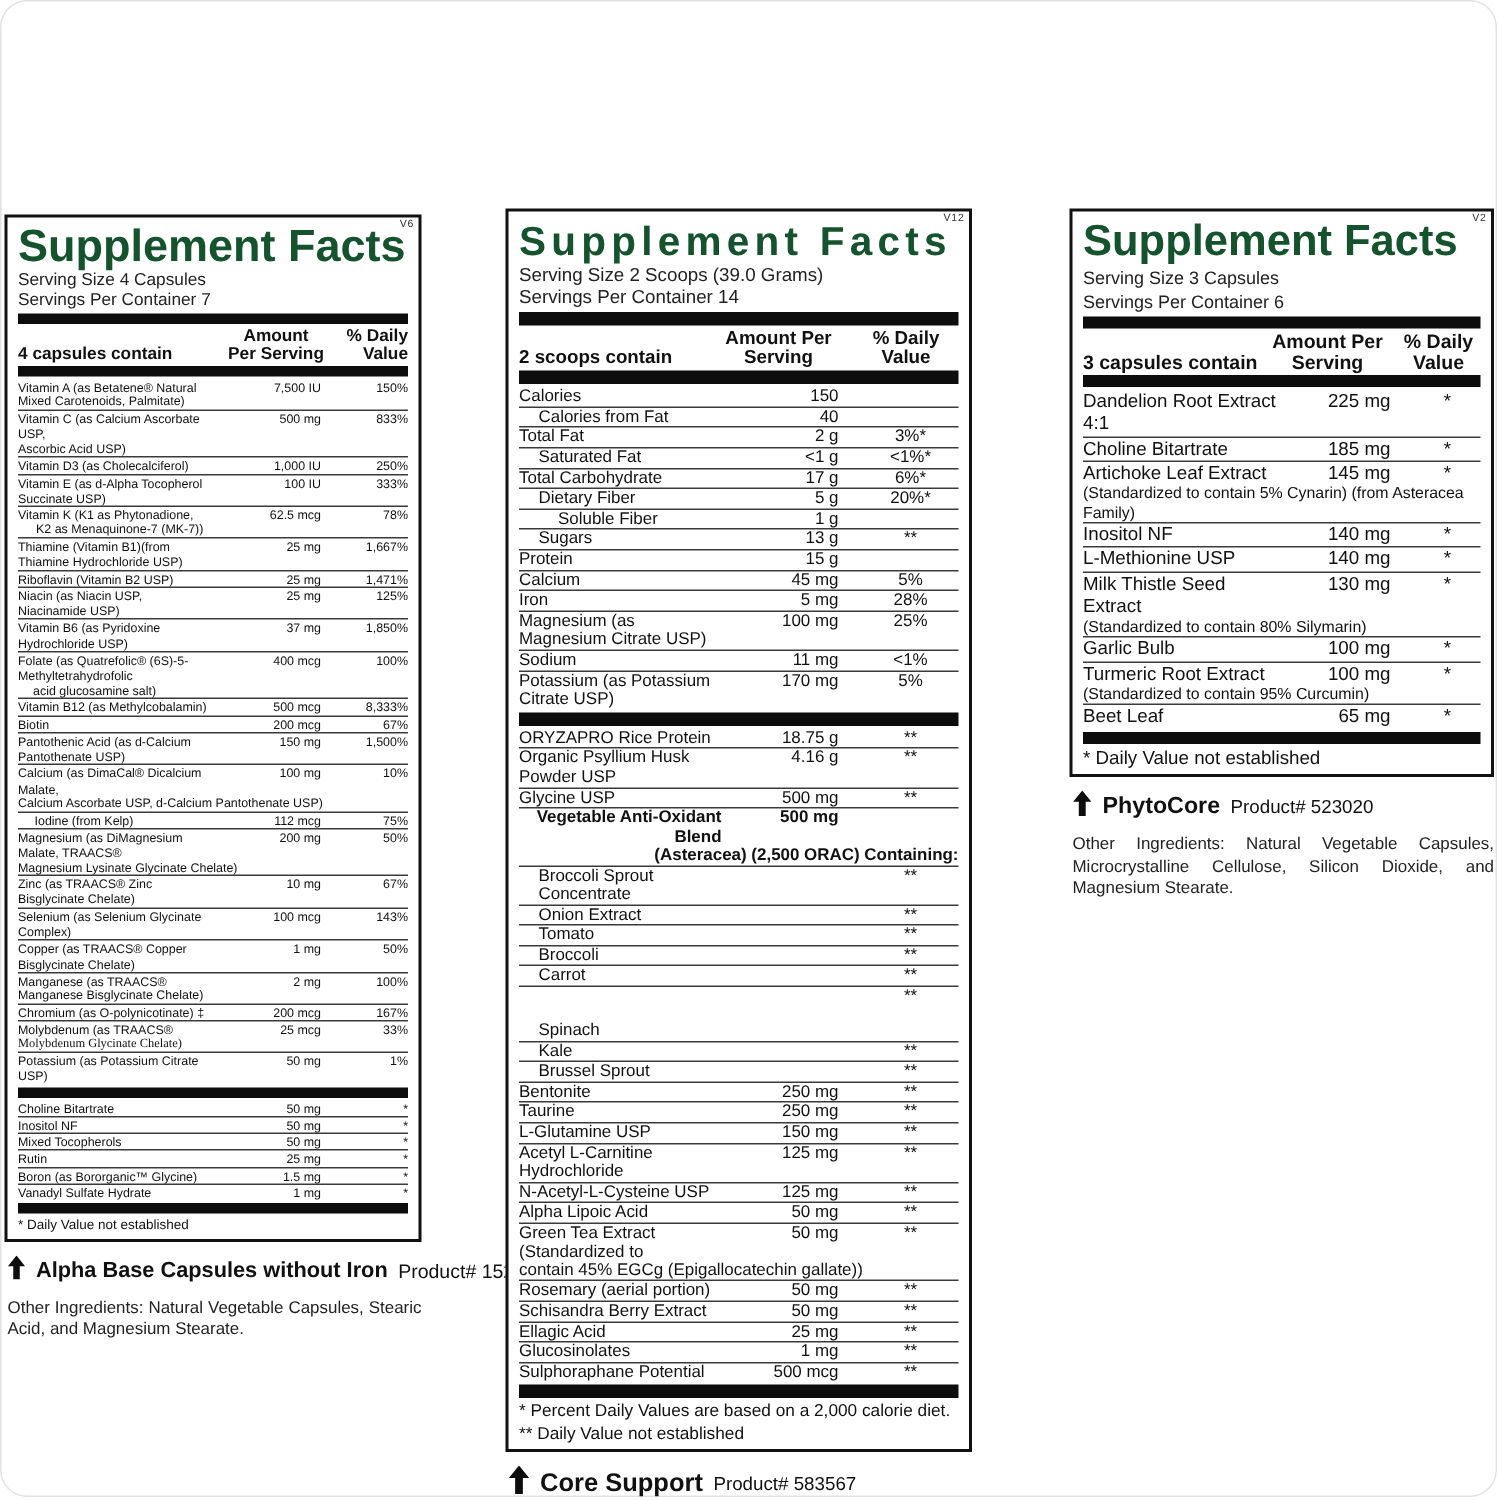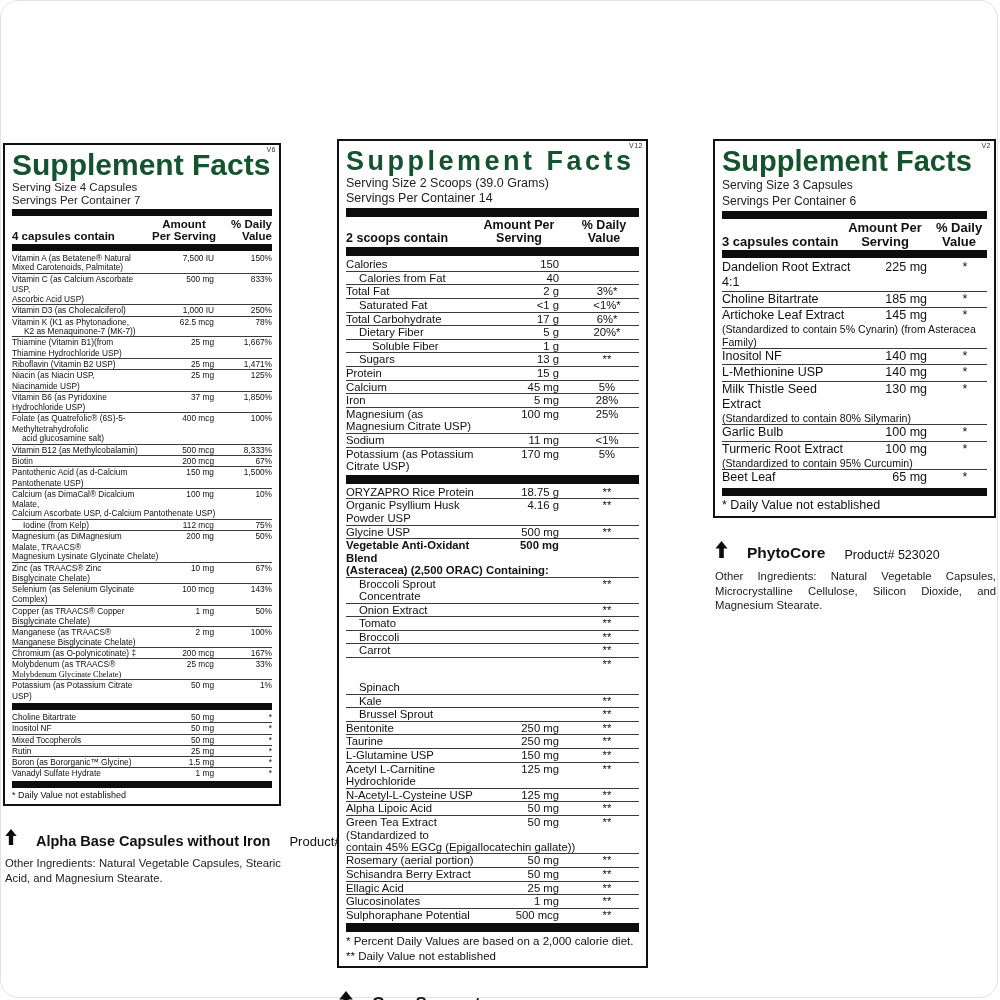--- a/index.html
+++ b/index.html
@@ -20,21 +20,21 @@
   .colhead .cd{text-align:center;}
 
   .rows{}
   .row{}
   .row + .row .rline{border-top:1px solid #3a3a3a;}
   .rline{display:flex;align-items:flex-start;}
   .nm{flex:1;}
   .amt{text-align:right;white-space:nowrap;}
   .dv{white-space:nowrap;}
   .nm2{}
-  .row.bold .nm,.row.bold .nm2,.row.bold .amt{font-weight:bold;}
+  .row.bold .nm,.row.bold .nm2,.row.bold .amt{font-weight:bold;text-align:right;}
   .footnotes{border-top:none;}
   .fn{line-height:1.25;}
 
   
   .p0{left:3px;top:143px;width:278px;}
   .p0 .sf-title{font-size:30px;line-height:32px;margin-top:2px;}
   .p0 .serving{font-size:11.5px;line-height:13px;}
   .p0 .colhead{font-size:11.5px;}
   .p0 .colhead .ca{width:76px;}
   .p0 .colhead .cd{width:50px;text-align:right;}
@@ -66,21 +66,21 @@
   .p2 .colhead{font-size:13px;}
   .p2 .colhead .ca{width:92px;}
   .p2 .colhead .cd{width:56px;}
   .p2 .rows{font-size:12.5px;line-height:15.2px;}
   .p2 .amt{width:72px;padding-right:16px;}
   .p2 .dv{width:44px;text-align:center;}
   .p2 .nm2{font-size:10.6px;line-height:12.5px;font-stretch:condensed;}
   .p2 .fn{font-size:12.5px;}
   .p2 .bar{height:8px;}
 
-  .product-line{display:flex;align-items:flex-end;gap:19px;margin-top:23px;padding-left:2px;}
+  .product-line{display:flex;align-items:center;gap:7px;margin-top:9px;padding-left:2px;}
   .arrow-icon{flex:none;align-self:center;}
   .prod-name{font-weight:bold;white-space:nowrap;}
   .prod-num{white-space:nowrap;}
   .p0 .prod-name{font-size:14.5px;}
   .p0 .prod-num{font-size:13px;}
   .p1 .prod-name{font-size:17px;}
   .p1 .prod-num{font-size:12.5px;}
   .p2 .prod-name{font-size:15.5px;}
   .p2 .prod-num{font-size:12.5px;}
   .other-ing{margin-top:7px;font-size:11.3px;line-height:14.5px;text-align:justify;color:#222;padding-left:2px;}
@@ -118,20 +118,27 @@
             <span class="amt">500 mg</span>
             <span class="dv">833%</span>
           </div>
           <div class="nm2" style="padding-left: 0px;">Ascorbic Acid USP)</div>
         </div>
         <div class="row">
           <div class="rline">
             <span class="nm" style="padding-left: 0px;">Vitamin D3 (as Cholecalciferol)</span>
             <span class="amt">1,000 IU</span>
             <span class="dv">250%</span>
+          </div>
+        </div>
+        <div class="row">
+          <div class="rline">
+            <span class="nm" style="padding-left: 0px;">Vitamin E (as d-Alpha Tocopherol Succinate USP)</span>
+            <span class="amt">100 IU</span>
+            <span class="dv">333%</span>
           </div>
         </div>
         <div class="row">
           <div class="rline">
             <span class="nm" style="padding-left: 0px;">Vitamin K (K1 as Phytonadione,</span>
             <span class="amt">62.5 mcg</span>
             <span class="dv">78%</span>
           </div>
           <div class="nm2" style="padding-left: 12px;">K2 as Menaquinone-7 (MK-7))</div>
         </div>

